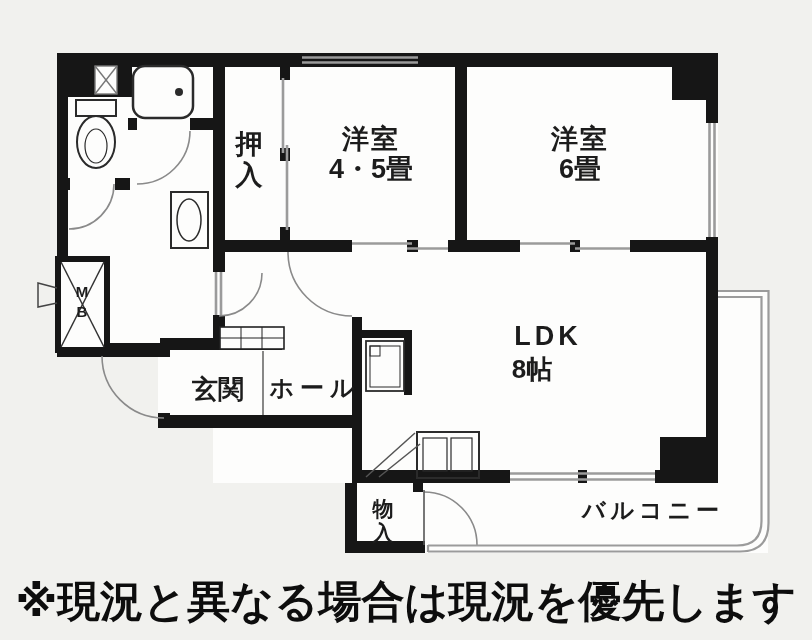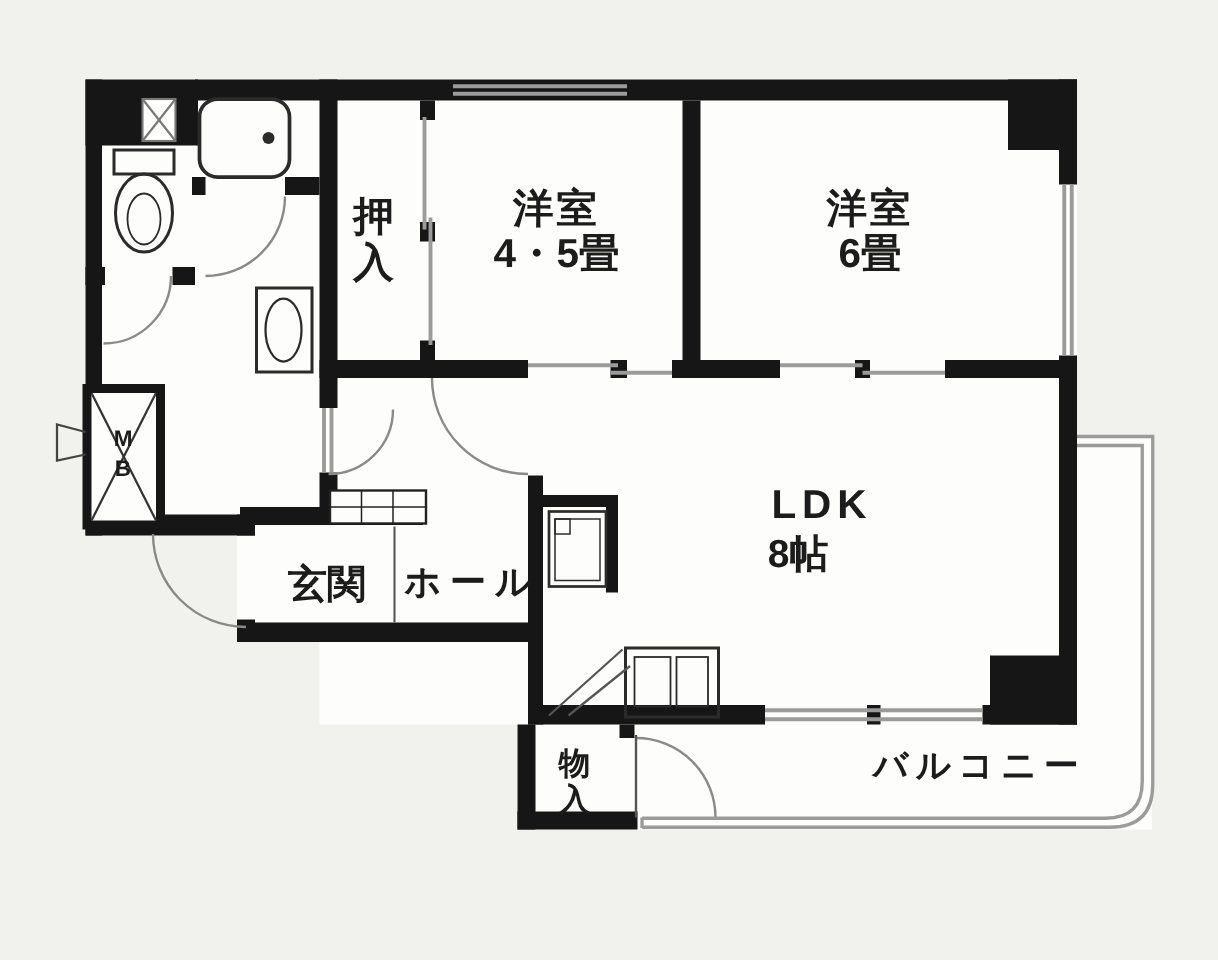--- a/index.html
+++ b/index.html
@@ -203,14 +203,15 @@
     <text x="383" y="516" font-size="21">物</text>
     <text x="383" y="540" font-size="21">入</text>
 
     <text x="653" y="518" font-size="23" letter-spacing="5">バルコニー</text>
 
     <text x="82" y="297" font-size="15" fill="#333">M</text>
     <text x="82" y="317" font-size="15" fill="#333">B</text>
   </g>
 </svg>
 
+<div class="disclaimer">※現況と異なる場合は現況を優先します</div>
 
 </div>
 
 </body></html>

